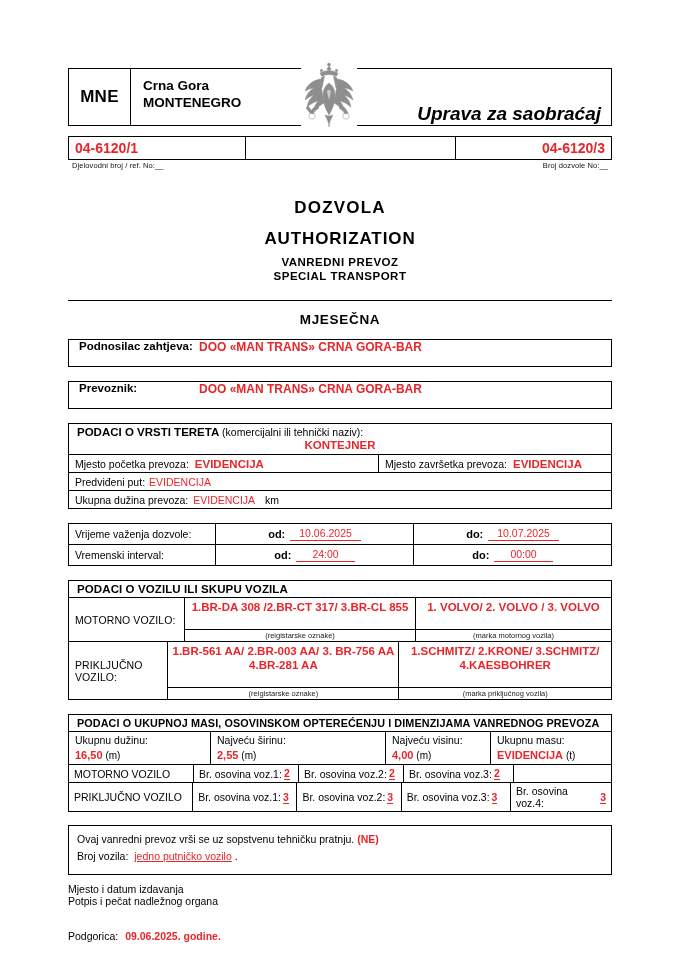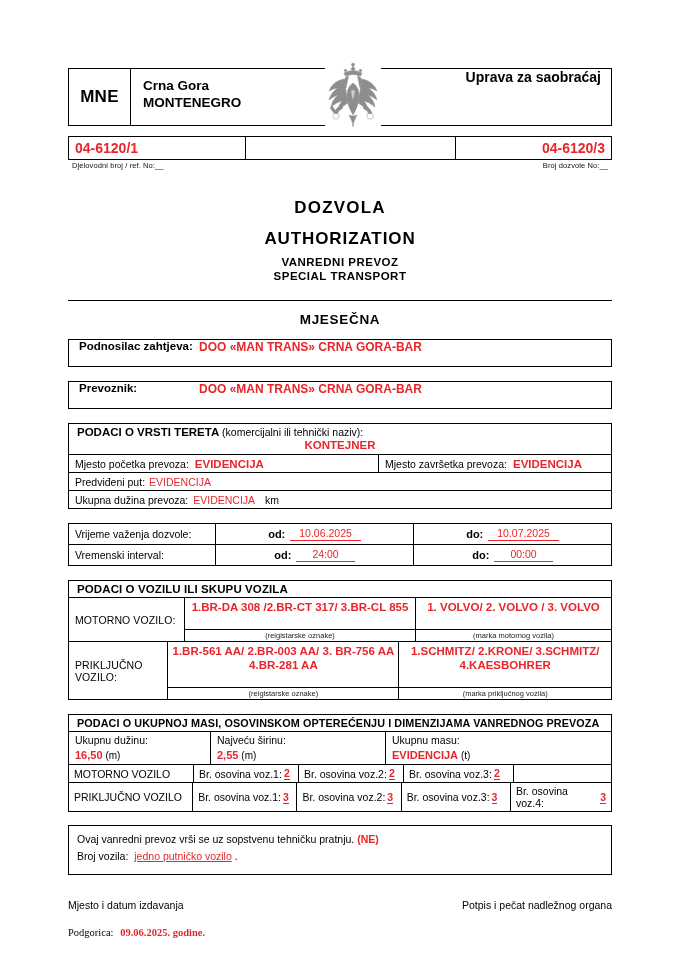--- a/index.html
+++ b/index.html
@@ -70,24 +70,25 @@
     top: -4px;
     transform: translateX(-50%);
     width: 56px;
     height: 66px;
     background: #fff;
   }
   .hdr-right {
     flex: 0 0 auto;
     padding: 0 10px 0 0;
     display: flex;
-    align-items: flex-start;
-    font-size: 14px;
+    align-items: flex-end;
+    font-size: 19px;
     font-weight: bold;
     white-space: nowrap;
+    font-style: italic;
   }
 
   
   .refrow {
     margin-top: 10px;
     height: 24px;
     border: 1.6px solid #000;
     display: flex;
     align-items: center;
   }
@@ -316,26 +317,27 @@
     padding: 5px 8px 10px 8px;
     min-height: 44px;
   }
   .escort .ln {
     font-size: 10.5px;
     line-height: 1.55;
   }
 
   
   .sig {
-    margin-top: 24px;
+    margin-top: 8px;
     display: flex;
     justify-content: space-between;
     font-size: 10.5px;
-  }
-  .sigplace { margin-top: 16px; font-size: 10.5px; font-family: Liberation Serif, serif; }
+    flex-direction: column;
+  }
+  .sigplace { margin-top: 23px; font-size: 10.5px; }
   .sigplace .d { color: #E8252B; font-weight: bold; }
 </style>
 </head>
 <body>
 
 <div class="page">
  <div class="sheet">
 
   <div class="hdr">
     <div class="hdr-mne">
@@ -518,20 +520,25 @@
       <div class="mcell m1">
         <div>Ukupnu dužinu:</div>
         <div><span class="v">16,50</span>
              <span class="u">(m)</span></div>
       </div>
       <div class="mcell m2">
         <div>Najveću širinu:</div>
         <div><span class="v">2,55</span>
              <span class="u">(m)</span></div>
       </div>
+      <div class="mcell m3">
+        <div>Najveću visinu:</div>
+        <div><span class="v">4,00</span>
+             <span class="u">(m)</span></div>
+      </div>
       <div class="mcell m4">
         <div>Ukupnu masu:</div>
         <div><span class="v">EVIDENCIJA</span>
              <span class="u">(t)</span></div>
       </div>
     </div>
 
     <div class="arow">
       <div class="acell a0">MOTORNO VOZILO</div>
       <div class="acell a1">

